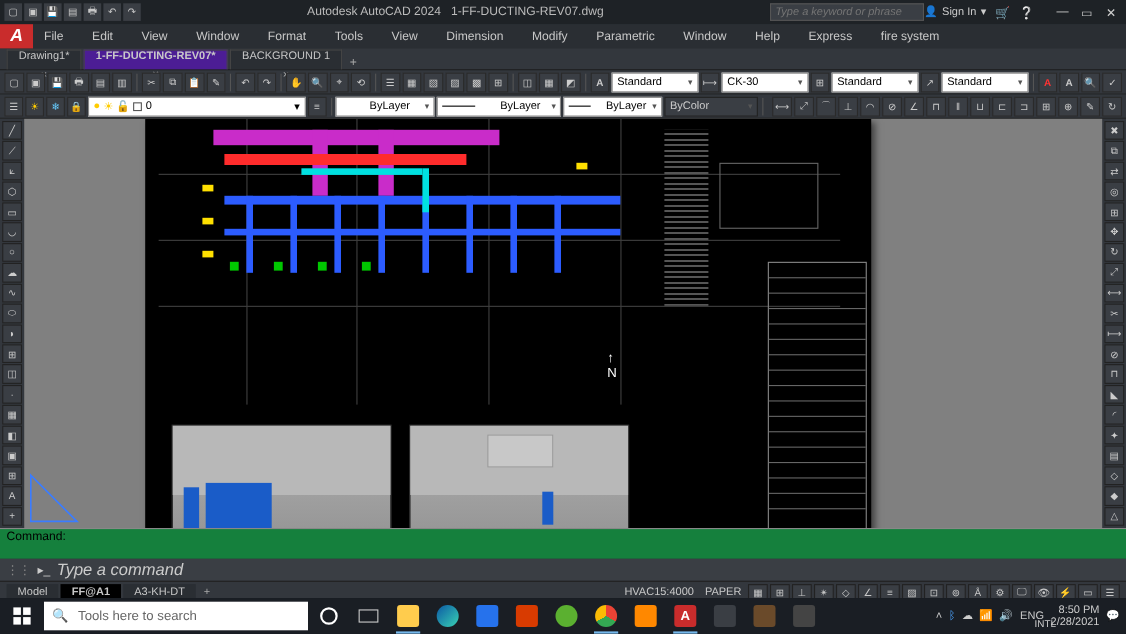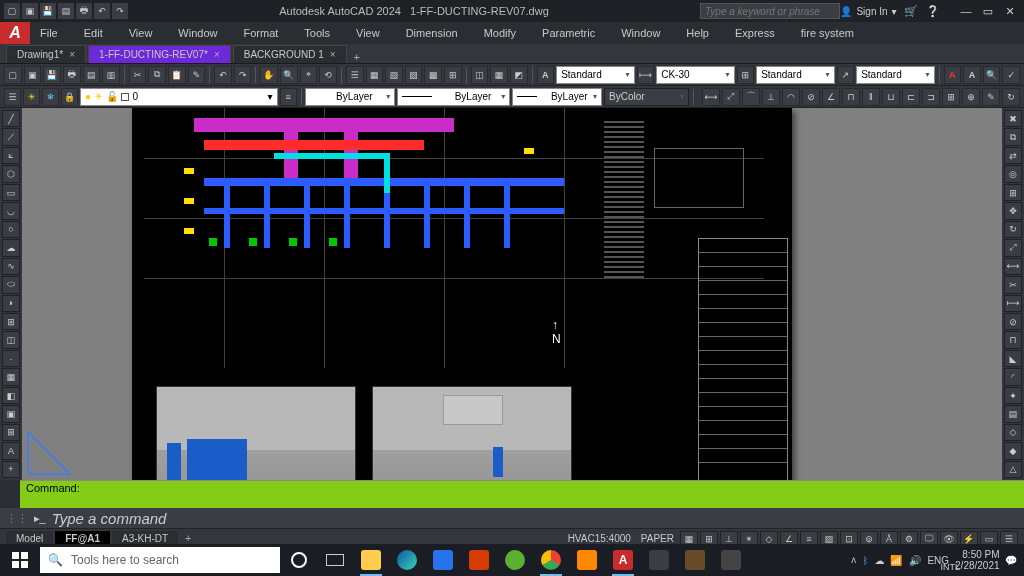--- a/index.html
+++ b/index.html
@@ -17,22 +17,22 @@
 .win-btn { width:20px; height:16px; display:flex; align-items:center; justify-content:center; cursor:pointer; color:#ccc; }
 
 
 .menubar-row { height:22px; background:#2a2e33; display:flex; align-items:center; }
 .app-logo { width:30px; height:22px; background:#c92c2c; color:#fff; font-weight:bold; font-size:16px; display:flex; align-items:center; justify-content:center; font-style:italic; margin-right:6px; }
 .menubar { display:flex; gap:26px; padding-left:4px; }
 .menubar span { font-size:11px; color:#c8c8c8; cursor:pointer; }
 
 
 .filetabs { height:20px; background:#33373d; display:flex; align-items:flex-end; padding-left:6px; border-bottom:1px solid #1a1a1a; }
-.filetab { height:18px; padding:0 10px; background:#2a2e33; border:1px solid #444; border-bottom:none; margin-right:2px; display:flex; align-items:center; font-size:10px; color:#c8c8c8; gap:6px; cursor:pointer; }
-.filetab.active { background:#6d28d9; }
+.filetab { height:18px; padding:0 10px; background:#2a2e33; border:1px solid #444; border-bottom:none; margin-right:2px; display:flex; align-items:center; font-size:10px; color:#c8c8c8; gap:6px; cursor:pointer;flex-direction:column; }
+.filetab.active { background:#4c1d95;font-weight:bold; }
 .filetab .x { color:#aaa; font-size:10px; }
 .filetab-add { width:16px; text-align:center; color:#aaa; cursor:pointer; }
 .filetabs .rtools { margin-left:auto; display:flex; gap:2px; padding-right:6px; align-items:center; }
 .rt-btn { width:18px; height:16px; background:#3a3e44; border:1px solid #222; cursor:pointer; }
 .scalefit { width:70px; height:16px; background:#fff; color:#000; font-size:10px; padding:0 3px; border:1px solid #888; }
 
 
 .toolbar { height:22px; background:#33373d; display:flex; align-items:center; padding:0 4px; gap:2px; border-bottom:1px solid #222; }
 .tb-btn { width:18px; height:18px; background:#3a3e44; border:1px solid #2a2a2a; display:flex; align-items:center; justify-content:center; font-size:9px; color:#ccc; cursor:pointer; }
 .tb-sep { width:1px; height:16px; background:#555; margin:0 2px; }
@@ -74,21 +74,21 @@
 .titleblock .row { border-bottom:1px solid #666; height:14px; }
 
 
 .north { position:absolute; left:420px; top:210px; color:#fff; font-size:12px; }
 
 
 .ucs { position:absolute; left:2px; bottom:2px; width:50px; height:50px; }
 .ucs svg { width:100%; height:100%; }
 
 
-.cmdwrap { background:#84cc16; color:#000; font-family:Consolas,monospace; font-size:11px;margin-left:20px; }
+.cmdwrap { background:#15803d; color:#000; font-family:Consolas,monospace; font-size:11px; }
 .cmd-hist { height:28px; padding:1px 6px; line-height:13px; border-top:1px solid #888; }
 .cmd-input { height:20px; display:flex; align-items:center; background:#3a3e44; padding:0 6px; gap:6px; }
 .cmd-input .prompt { color:#ccc; font-size:15px; font-style:italic; }
 
 
 .layouttabs { height:20px; background:#33373d; display:flex; align-items:center; padding:0 6px; gap:2px; font-size:10px; border-top:1px solid #222; }
 .ltab { padding:2px 10px; background:#2a2e33; cursor:pointer; }
 .ltab.active { background:#000000; font-weight:bold; }
 .sb-btn { width:18px; height:16px; background:#3a3e44; border:1px solid #222; cursor:pointer; display:flex; align-items:center; justify-content:center; font-size:9px; }
 .sb-text { padding:0 4px; }

